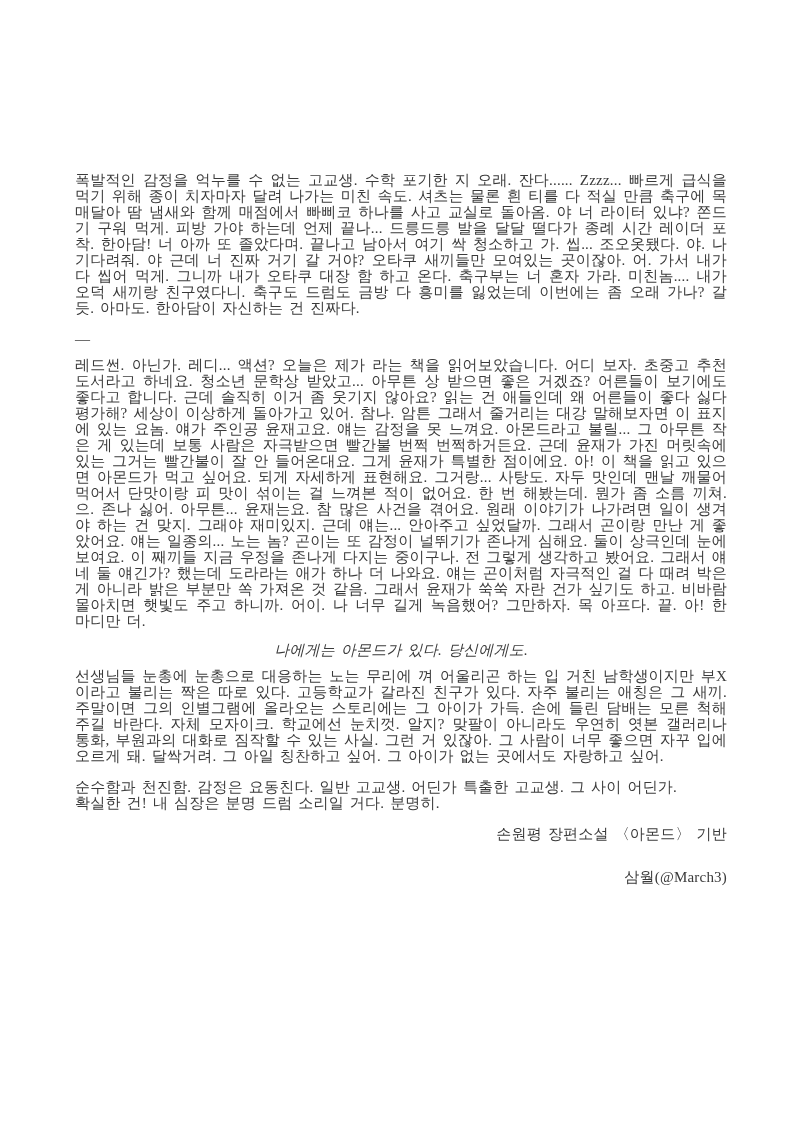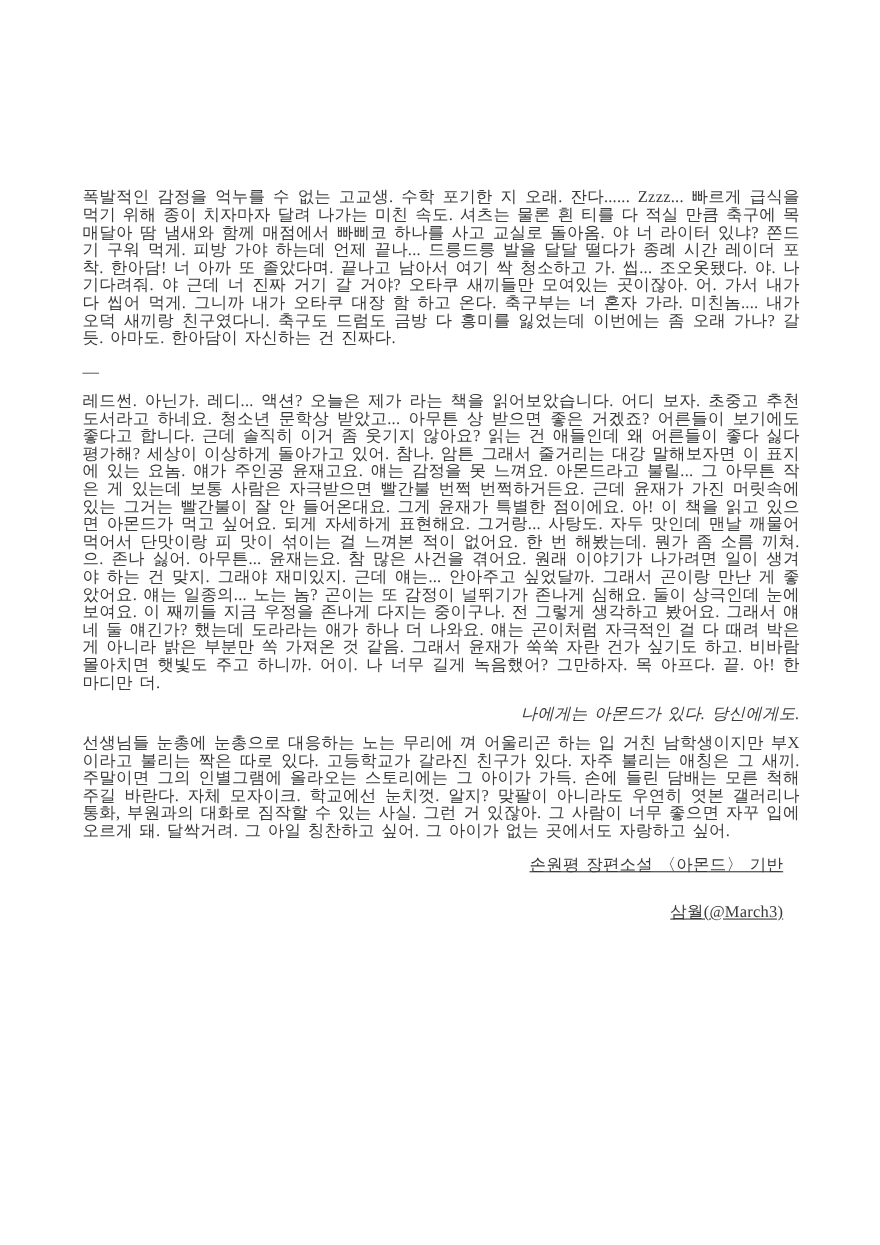--- a/index.html
+++ b/index.html
@@ -33,49 +33,50 @@
   .para.first { margin-top: 0; }
   .dash-sep {
     margin: 12px 0 0 0;
     font-size: 15px;
     line-height: 23px;
     text-align: left;
   }
   .quote {
     margin-top: 13px;
     font-style: italic;
-    text-align: right;
+    text-align: center;
   }
   .para.p3 { margin-top: 10px; }
   .closing1 { margin-top: 15px; text-align: left; }
   .closing2 { margin-top: 0; text-align: left; }
   .credit {
-    margin: 15px;
+    margin: 0;
     font-size: 15px;
     line-height: 23px;
     text-align: right;
     letter-spacing: 0.2px;
     word-spacing: 2px;
-    text-decoration: underline;
   }
   .credit.source { margin-top: 12px; }
   .credit.author { margin-top: 20px; }
 </style>
 </head>
 <body>
 
 <div class="page">
   <p class="para body first">폭발적인 감정을 억누를 수 없는 고교생. 수학 포기한 지 오래. 잔다...... Zzzz... 빠르게 급식을 먹기 위해 종이 치자마자 달려 나가는 미친 속도. 셔츠는 물론 흰 티를 다 적실 만큼 축구에 목매달아 땀 냄새와 함께 매점에서 빠삐코 하나를 사고 교실로 돌아옴. 야 너 라이터 있냐? 쫀드기 구워 먹게. 피방 가야 하는데 언제 끝나... 드릉드릉 발을 달달 떨다가 종례 시간 레이더 포착. 한아담! 너 아까 또 졸았다며. 끝나고 남아서 여기 싹 청소하고 가. 씹... 조오옷됐다. 야. 나 기다려줘. 야 근데 너 진짜 거기 갈 거야? 오타쿠 새끼들만 모여있는 곳이잖아. 어. 가서 내가 다 씹어 먹게. 그니까 내가 오타쿠 대장 함 하고 온다. 축구부는 너 혼자 가라. 미친놈.... 내가 오덕 새끼랑 친구였다니. 축구도 드럼도 금방 다 흥미를 잃었는데 이번에는 좀 오래 가나? 갈 듯. 아마도. 한아담이 자신하는 건 진짜다.</p>
 
   <p class="para dash-sep">—</p>
 
   <p class="para body">레드썬. 아닌가. 레디... 액션? 오늘은 제가 라는 책을 읽어보았습니다. 어디 보자. 초중고 추천 도서라고 하네요. 청소년 문학상 받았고... 아무튼 상 받으면 좋은 거겠죠? 어른들이 보기에도 좋다고 합니다. 근데 솔직히 이거 좀 웃기지 않아요? 읽는 건 애들인데 왜 어른들이 좋다 싫다 평가해? 세상이 이상하게 돌아가고 있어. 참나. 암튼 그래서 줄거리는 대강 말해보자면 이 표지에 있는 요놈. 얘가 주인공 윤재고요. 얘는 감정을 못 느껴요. 아몬드라고 불릴... 그 아무튼 작은 게 있는데 보통 사람은 자극받으면 빨간불 번쩍 번쩍하거든요. 근데 윤재가 가진 머릿속에 있는 그거는 빨간불이 잘 안 들어온대요. 그게 윤재가 특별한 점이에요. 아! 이 책을 읽고 있으면 아몬드가 먹고 싶어요. 되게 자세하게 표현해요. 그거랑... 사탕도. 자두 맛인데 맨날 깨물어 먹어서 단맛이랑 피 맛이 섞이는 걸 느껴본 적이 없어요. 한 번 해봤는데. 뭔가 좀 소름 끼쳐. 으. 존나 싫어. 아무튼... 윤재는요. 참 많은 사건을 겪어요. 원래 이야기가 나가려면 일이 생겨야 하는 건 맞지. 그래야 재미있지. 근데 얘는... 안아주고 싶었달까. 그래서 곤이랑 만난 게 좋았어요. 얘는 일종의... 노는 놈? 곤이는 또 감정이 널뛰기가 존나게 심해요. 둘이 상극인데 눈에 보여요. 이 째끼들 지금 우정을 존나게 다지는 중이구나. 전 그렇게 생각하고 봤어요. 그래서 얘네 둘 얘긴가? 했는데 도라라는 애가 하나 더 나와요. 얘는 곤이처럼 자극적인 걸 다 때려 박은 게 아니라 밝은 부분만 쏙 가져온 것 같음. 그래서 윤재가 쑥쑥 자란 건가 싶기도 하고. 비바람 몰아치면 햇빛도 주고 하니까. 어이. 나 너무 길게 녹음했어? 그만하자. 목 아프다. 끝. 아! 한 마디만 더.</p>
 
   <p class="para quote">나에게는 아몬드가 있다. 당신에게도.</p>
 
   <p class="para body p3">선생님들 눈총에 눈총으로 대응하는 노는 무리에 껴 어울리곤 하는 입 거친 남학생이지만 부X이라고 불리는 짝은 따로 있다. 고등학교가 갈라진 친구가 있다. 자주 불리는 애칭은 그 새끼. 주말이면 그의 인별그램에 올라오는 스토리에는 그 아이가 가득. 손에 들린 담배는 모른 척해 주길 바란다. 자체 모자이크. 학교에선 눈치껏. 알지? 맞팔이 아니라도 우연히 엿본 갤러리나 통화, 부원과의 대화로 짐작할 수 있는 사실. 그런 거 있잖아. 그 사람이 너무 좋으면 자꾸 입에 오르게 돼. 달싹거려. 그 아일 칭찬하고 싶어. 그 아이가 없는 곳에서도 자랑하고 싶어.</p>
 
+  <p class="para closing1">순수함과 천진함. 감정은 요동친다. 일반 고교생. 어딘가 특출한 고교생. 그 사이 어딘가.</p>
 
+  <p class="para closing2">확실한 건! 내 심장은 분명 드럼 소리일 거다. 분명히.</p>
 
   <p class="credit source">손원평 장편소설 〈아몬드〉 기반</p>
 
   <p class="credit author">삼월(@March3)</p>
 </div>
 
 </body></html>

